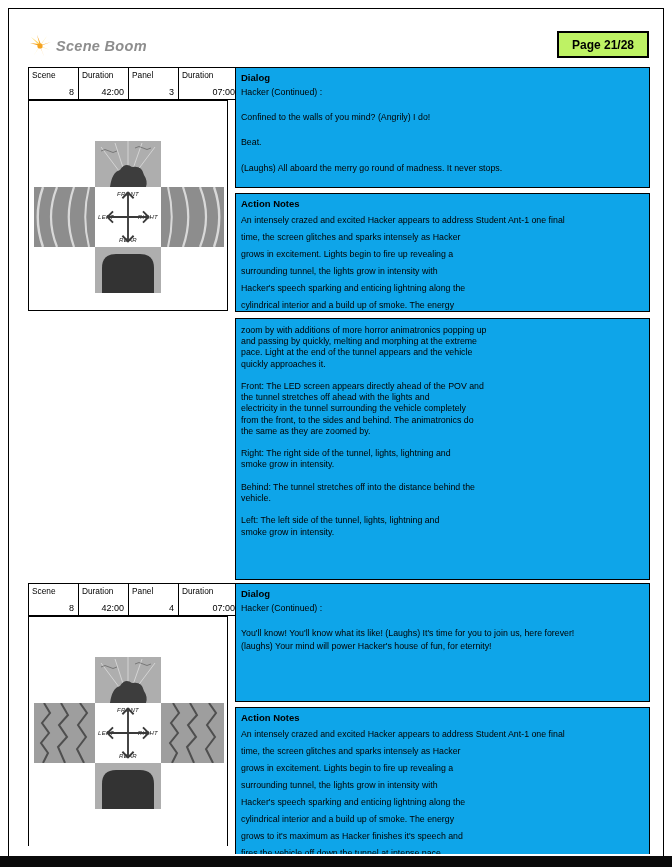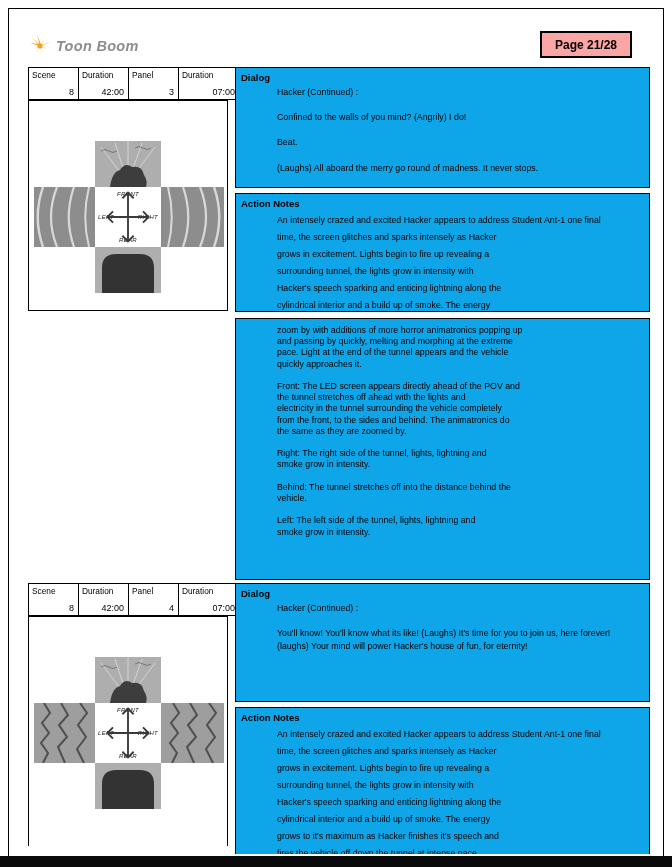--- a/index.html
+++ b/index.html
@@ -26,23 +26,23 @@
   .logo-text {
     position: absolute; left: 56px; top: 38px;
     font-size: 14.5px; font-weight: bold; font-style: italic; color: #8d8d8d;
     letter-spacing: 0.3px;
   }
   .doc-title {
     position: absolute; left: 142px; top: 39px;
     font-size: 13.5px; font-weight: bold; color: #000;
   }
   .page-box {
-    position: absolute; left: 540px; top: 31px; width: 92px; height: 27px;
+    position: absolute; left: 557px; top: 31px; width: 92px; height: 27px;
     border: 2px solid #000; display: flex; align-items: center; justify-content: center;
-    font-size: 12px; font-weight: bold; background: #fca5a5;
+    font-size: 12px; font-weight: bold; background: #bef264;
   }
   
   .info-table {
     position: absolute; width: 212px; height: 33px;
     border: 1.5px solid #000; display: grid;
     grid-template-columns: 50px 50px 50px 1fr;
     background: #fff;
   }
   .info-cell { position: relative; border-right: 1px solid #000; }
   .info-cell:last-child { border-right: none; }
@@ -70,21 +70,21 @@
   .dir-rear  { bottom: 4px; left: 50%; transform: translateX(-50%); }
   .dir-left  { top: 27px; left: 3px; }
   .dir-right { top: 27px; right: 3px; }
   .dir-cross { position: absolute; left: 50%; top: 50%; width: 26px; height: 32px; transform: translate(-50%,-50%); }
   
   .text-box {
     position: absolute; left: 235px; width: 415px;
     border: 1.5px solid #000; background: #0ea5e9; overflow: hidden;
   }
   .box-title { font-weight: bold; font-size: 9.5px; padding: 4px 5px 1px 5px; }
-  .body-text { font-size: 8.8px; padding: 2px 5px 0 5px; white-space: pre-wrap; margin-left: 36px; }
+  .body-text { font-size: 8.8px; padding: 2px 5px 0 5px; white-space: pre-wrap; }
   .dialog-text { line-height: 12.6px; }
   .action-text { line-height: 17px; }
   .cont-text   { line-height: 11.2px; padding-top: 6px; }
   .dialog-1 { top: 67px;  height: 121px; }
   .action-1 { top: 193px; height: 119px; }
   .cont-box { top: 318px; height: 262px; }
   .dialog-2 { top: 583px; height: 119px; }
   .action-2 { top: 707px; height: 147px; border-bottom: none; }
   .imgbox-1 { top: 100px; height: 211px; }
   .imgbox-2 { top: 616px; height: 230px; border-bottom: none; }
@@ -104,21 +104,21 @@
         <path d="M12 12 L3 3 L11.2 9.2 Z" fill="#FFD34D"></path>
         <path d="M12 12 L9 1 L12.6 9.4 Z" fill="#F5A21E"></path>
         <path d="M12 12 L19 2 L13.4 9.6 Z" fill="#FFD34D"></path>
         <path d="M12 12 L23 8 L13.8 10.8 Z" fill="#F5A21E"></path>
         <path d="M12 12 L22 16 L13.6 13 Z" fill="#FFD34D"></path>
         <path d="M12 12 L16 22 L12.6 14 Z" fill="#F5A21E"></path>
         <path d="M12 12 L6 21 L10.8 13.6 Z" fill="#FFD34D"></path>
         <circle cx="12" cy="12" r="2.6" fill="#F5A21E"></circle>
       </g>
     </svg>
-    <span class="logo-text">Toon Boom</span>
+    <span class="logo-text">Scene Boom</span>
     <div class="page-box">
       <span>Page 21/28</span>
     </div>
   </div>
 
   <div class="info-table table-1">
     <div class="info-cell">
       <span class="cl">Scene</span>
       <span class="cv">8</span>
     </div>

